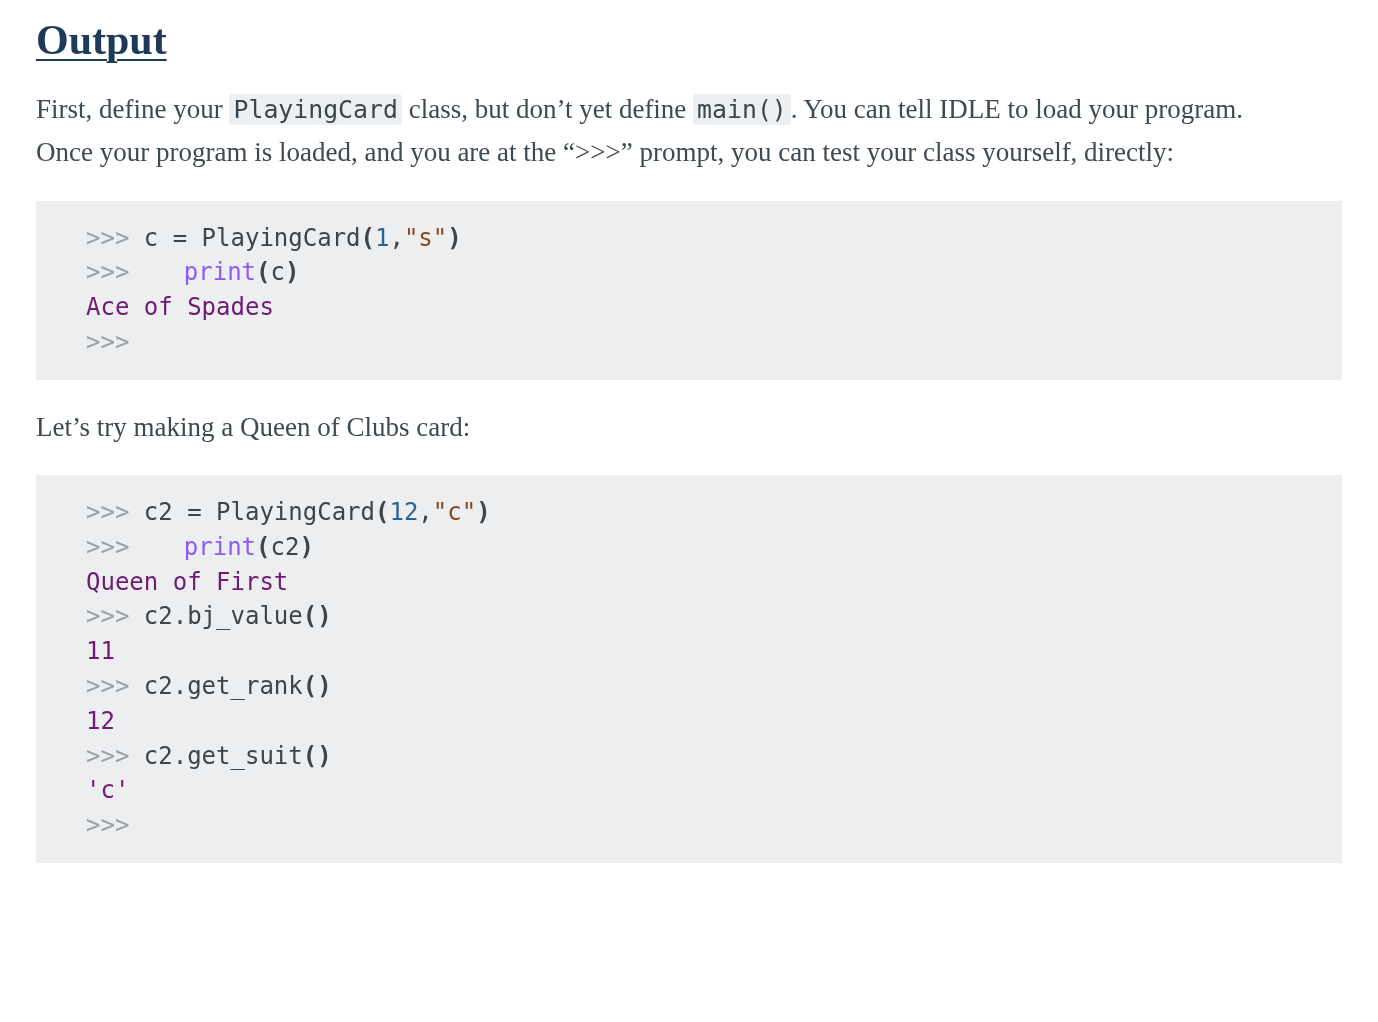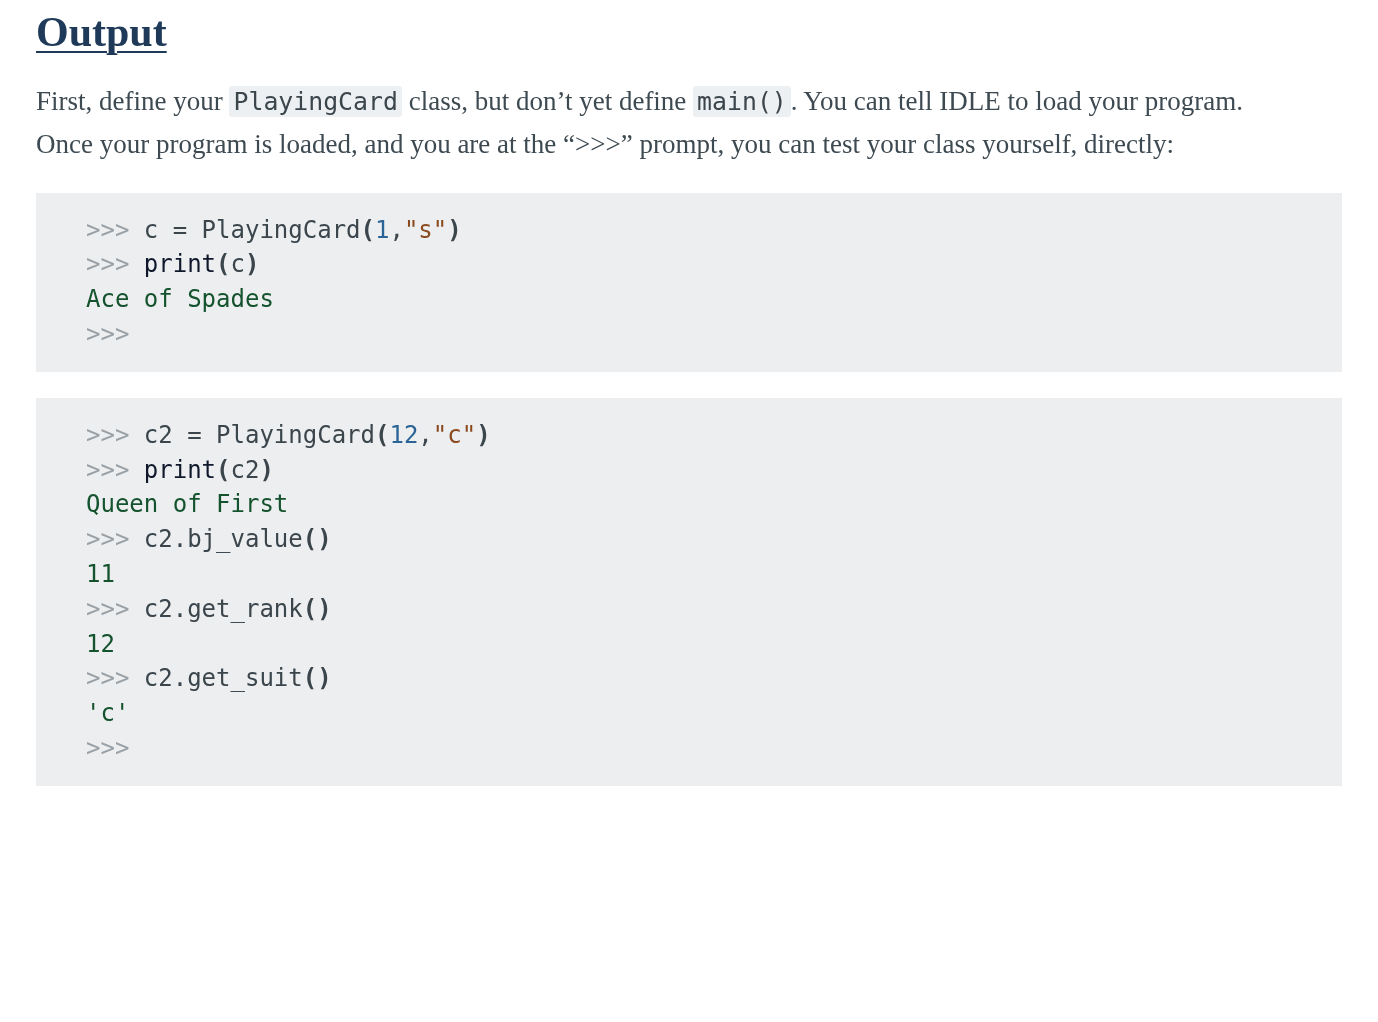--- a/index.html
+++ b/index.html
@@ -9,21 +9,21 @@
     font-family: Georgia, "Times New Roman", Times, serif;
     color: #3e4a52;
   }
   .page {
     width: 1378px;
     box-sizing: border-box;
     padding: 0 36px 36px 36px;
   }
   h2.section-title {
     margin: 0 0 24px 0;
-    padding-top: 8px;
+    padding-top: 16px;
     font-family: Georgia, "Times New Roman", Times, serif;
     font-weight: 700;
     font-size: 42px;
     line-height: 1.15;
     color: #1f3a58;
   }
   h2.section-title a {
     color: #1f3a58;
     text-decoration: underline;
     text-decoration-thickness: 2px;
@@ -49,22 +49,22 @@
     margin: 0 0 26px 0;
     padding: 20px 22px 20px 50px;
     font-family: "Menlo", "Consolas", "DejaVu Sans Mono", monospace;
     font-size: 24px;
     line-height: 1.45;
     white-space: pre;
     overflow-x: auto;
     color: #3b454c;
   }
   .tok-prompt { color: #9aa1a6; }     
-  .tok-out    { color: #14532d; }
-  .tok-kw     { color: #0f172a; }     
+  .tok-out    { color: #701a75; }
+  .tok-kw     { color: #8b5cf6; margin-left: 40px; }     
   .tok-ident  { color: #3b454c; }
   .tok-num    { color: #2a6496; }
   .tok-str    { color: #8a4a1e; }     
   .tok-paren  { color: #3b454c; font-weight: 700; }
   .tok-dot    { color: #3b454c; }
 </style>
 </head>
 <body>
 
 <div class="page">
@@ -75,20 +75,21 @@
 
   <p class="body-text">
     <span>First, define your </span><code class="inline-code">PlayingCard</code><span> class, but don’t yet define </span><code class="inline-code">main()</code><span>. You can tell IDLE to load your program. Once your program is loaded, and you are at the “&gt;&gt;&gt;” prompt, you can test your class yourself, directly:</span>
   </p>
 
   <pre class="code-block"><span class="tok-prompt">&gt;&gt;&gt; </span><span class="tok-ident">c </span><span class="tok-ident">=</span><span class="tok-ident"> PlayingCard</span><span class="tok-paren">(</span><span class="tok-num">1</span><span class="tok-ident">,</span><span class="tok-str">"s"</span><span class="tok-paren">)</span>
 <span class="tok-prompt">&gt;&gt;&gt; </span><span class="tok-kw">print</span><span class="tok-paren">(</span><span class="tok-ident">c</span><span class="tok-paren">)</span>
 <span class="tok-out">Ace of Spades</span>
 <span class="tok-prompt">&gt;&gt;&gt;</span></pre>
 
+  <p class="body-text">Let’s try making a Queen of Clubs card:</p>
 
   <pre class="code-block"><span class="tok-prompt">&gt;&gt;&gt; </span><span class="tok-ident">c2 </span><span class="tok-ident">=</span><span class="tok-ident"> PlayingCard</span><span class="tok-paren">(</span><span class="tok-num">12</span><span class="tok-ident">,</span><span class="tok-str">"c"</span><span class="tok-paren">)</span>
 <span class="tok-prompt">&gt;&gt;&gt; </span><span class="tok-kw">print</span><span class="tok-paren">(</span><span class="tok-ident">c2</span><span class="tok-paren">)</span>
 <span class="tok-out">Queen of First</span>
 <span class="tok-prompt">&gt;&gt;&gt; </span><span class="tok-ident">c2</span><span class="tok-dot">.</span><span class="tok-ident">bj_value</span><span class="tok-paren">()</span>
 <span class="tok-out">11</span>
 <span class="tok-prompt">&gt;&gt;&gt; </span><span class="tok-ident">c2</span><span class="tok-dot">.</span><span class="tok-ident">get_rank</span><span class="tok-paren">()</span>
 <span class="tok-out">12</span>
 <span class="tok-prompt">&gt;&gt;&gt; </span><span class="tok-ident">c2</span><span class="tok-dot">.</span><span class="tok-ident">get_suit</span><span class="tok-paren">()</span>
 <span class="tok-out">'c'</span>

